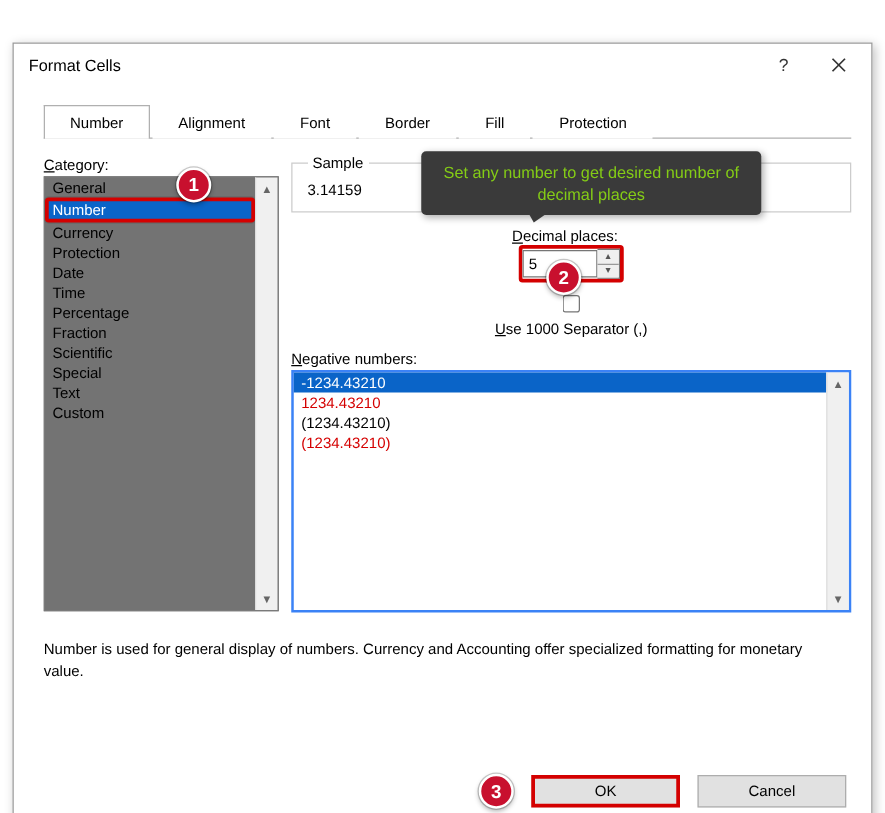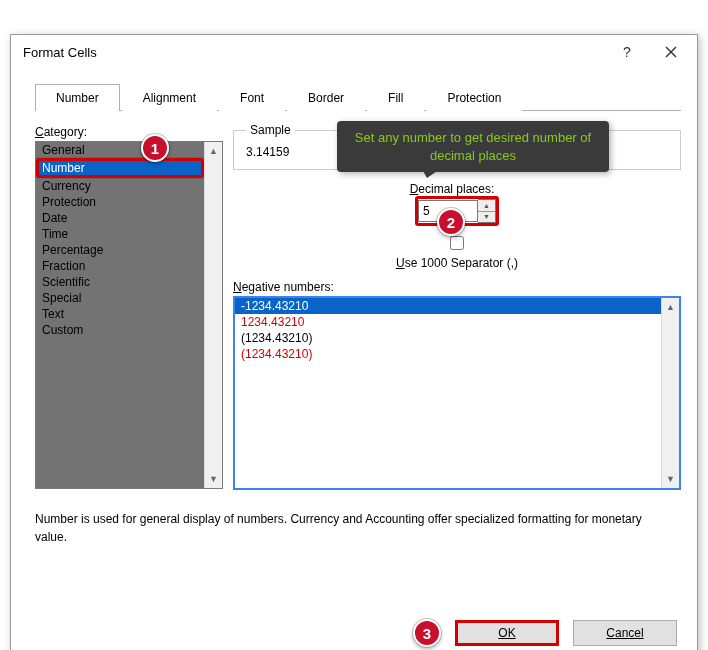--- a/index.html
+++ b/index.html
@@ -158,26 +158,25 @@
   }
   .btnbar {
     position:absolute;
     right: 20px;
     bottom: 14px;
     display:flex;
     gap: 14px;
     align-items:center;
   }
   .btn {
-    width: 104px; height: 26px;
+    width: 119px; height: 26px;
     background: #e1e1e1;
     border: 1px solid #adadad;
     display:flex;align-items:center;justify-content:center;
     cursor:pointer;
-    text-decoration:underline;
   }
   .btn.ok { border:3px solid #d40000; }
   .badge {
     width: 28px; height: 28px; border-radius: 50%;
     background: #c8102e;
     border: 2px solid #fff;
     box-shadow: 0 0 0 1px rgba(0,0,0,0.2), 0 2px 4px rgba(0,0,0,0.3);
     color:#fff;font-weight:bold;font-size:15px;
     display:flex;align-items:center;justify-content:center;
     position:absolute; z-index:20;

